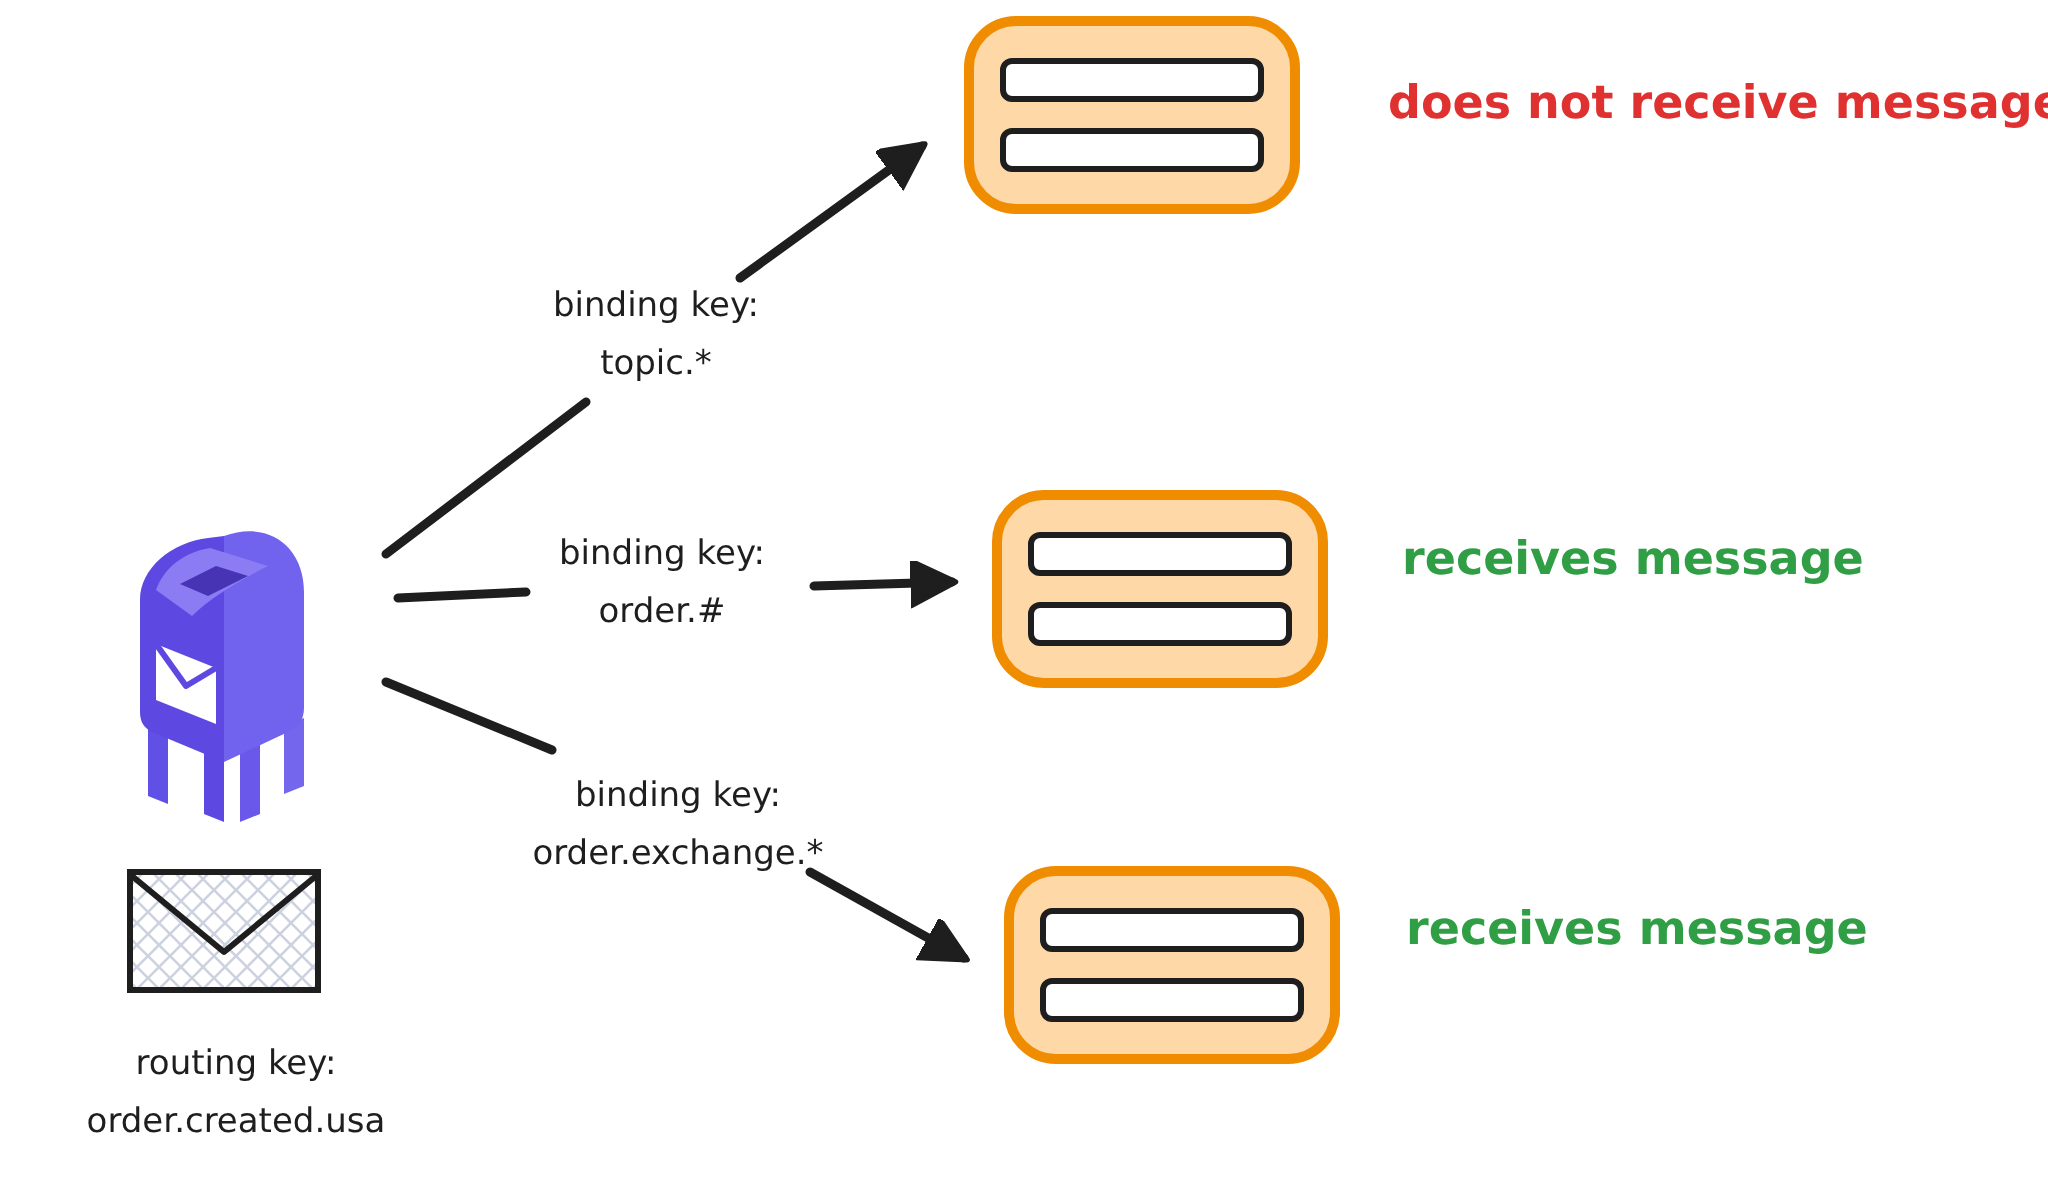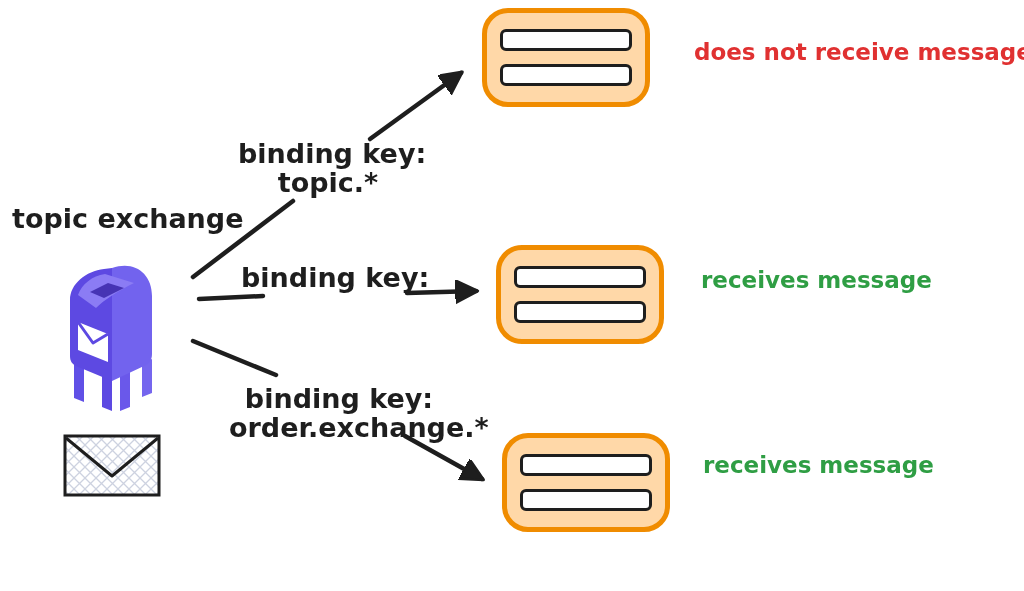--- a/index.html
+++ b/index.html
@@ -3,21 +3,21 @@
 <meta charset="utf-8">
 <style>
   html,body{margin:0;padding:0;background:#ffffff;}
   #canvas{
     position:relative;width:1024px;height:591px;background:#ffffff;
     overflow:hidden;
     font-family:"DejaVu Sans","Liberation Sans",sans-serif;
     color:#1e1e1e;
   }
   .lbl{
-    position:absolute;font-size:27px;font-weight:700;line-height:29px;
+    position:absolute;font-size:17px;font-weight:400;line-height:29px;
     white-space:nowrap;color:#1e1e1e;
   }
   .lbl.center{text-align:center;}
   .result{position:absolute;font-size:23px;font-weight:600;line-height:30px;white-space:nowrap;}
   .queue{
     position:absolute;width:168px;height:99px;box-sizing:border-box;
     background:#ffd8a8;border:5px solid #f08c00;border-radius:26px;
     display:flex;flex-direction:column;justify-content:center;align-items:center;gap:13px;
   }
   .queue .bar{
@@ -40,21 +40,20 @@
     <g stroke="#1e1e1e" stroke-width="4.5" stroke-linecap="round" fill="none">
       <path d="M193 277 L293 201"></path>
       <path d="M370 139 L461 73" marker-end="url(#ah)"></path>
       <path d="M199 299 L263 296"></path>
       <path d="M407 293 L476 291" marker-end="url(#ah)"></path>
       <path d="M193 341 L276 375"></path>
       <path d="M405 436 L482 479" marker-end="url(#ah)"></path>
     </g>
   </svg>
 
-  <div class="lbl center" style="left:12px;top:204px;width:200px;">topic exchange</div>
 
   <svg class="layer" style="left:58px;top:250px;" width="112" height="162" viewBox="0 0 112 162">
 
     <path d="M16 108 l10 4 v40 l-10 -4 z" fill="#6050e6"></path>
     <path d="M44 121 l10 4 v36 l-10 -4 z" fill="#5d49e2"></path>
     <path d="M62 125 l10 -4 v36 l-10 4 z" fill="#6a58ea"></path>
     <path d="M84 113 l10 -4 v34 l-10 4 z" fill="#7566ee"></path>
 
     <path d="M54 18 C76 10 94 23 94 46 L94 104 C94 110 91 114 86 116 L54 131 Z" fill="#7263ee"></path>
 
@@ -71,27 +70,32 @@
   <svg class="layer" style="left:63px;top:434px;" width="98" height="63" viewBox="0 0 98 63">
     <defs>
       <pattern id="hatch" width="11" height="11" patternUnits="userSpaceOnUse">
         <path d="M0 0 L11 11 M11 0 L0 11" stroke="#cdd2e0" stroke-width="1.3" fill="none"></path>
       </pattern>
     </defs>
     <rect x="2" y="2" width="94" height="59" fill="url(#hatch)" stroke="#1e1e1e" stroke-width="3"></rect>
     <path d="M3 4 L49 42 L95 4" fill="none" stroke="#1e1e1e" stroke-width="3" stroke-linejoin="round"></path>
   </svg>
 
+  <div class="lbl center" style="left:0px;top:518px;width:236px;">
+    <div>routing key:</div>
+    <div>order.created.usa</div>
+  </div>
 
   <div class="lbl center" style="left:238px;top:139px;width:180px;">
     <div>binding key:</div>
     <div>topic.*</div>
   </div>
   <div class="lbl center" style="left:241px;top:263px;width:180px;">
     <div>binding key:</div>
+    <div>order.#</div>
   </div>
   <div class="lbl center" style="left:229px;top:384px;width:220px;">
     <div>binding key:</div>
     <div>order.exchange.*</div>
   </div>
 
   <div class="queue" style="left:482px;top:8px;">
     <div class="bar"></div>
     <div class="bar"></div>
   </div>

